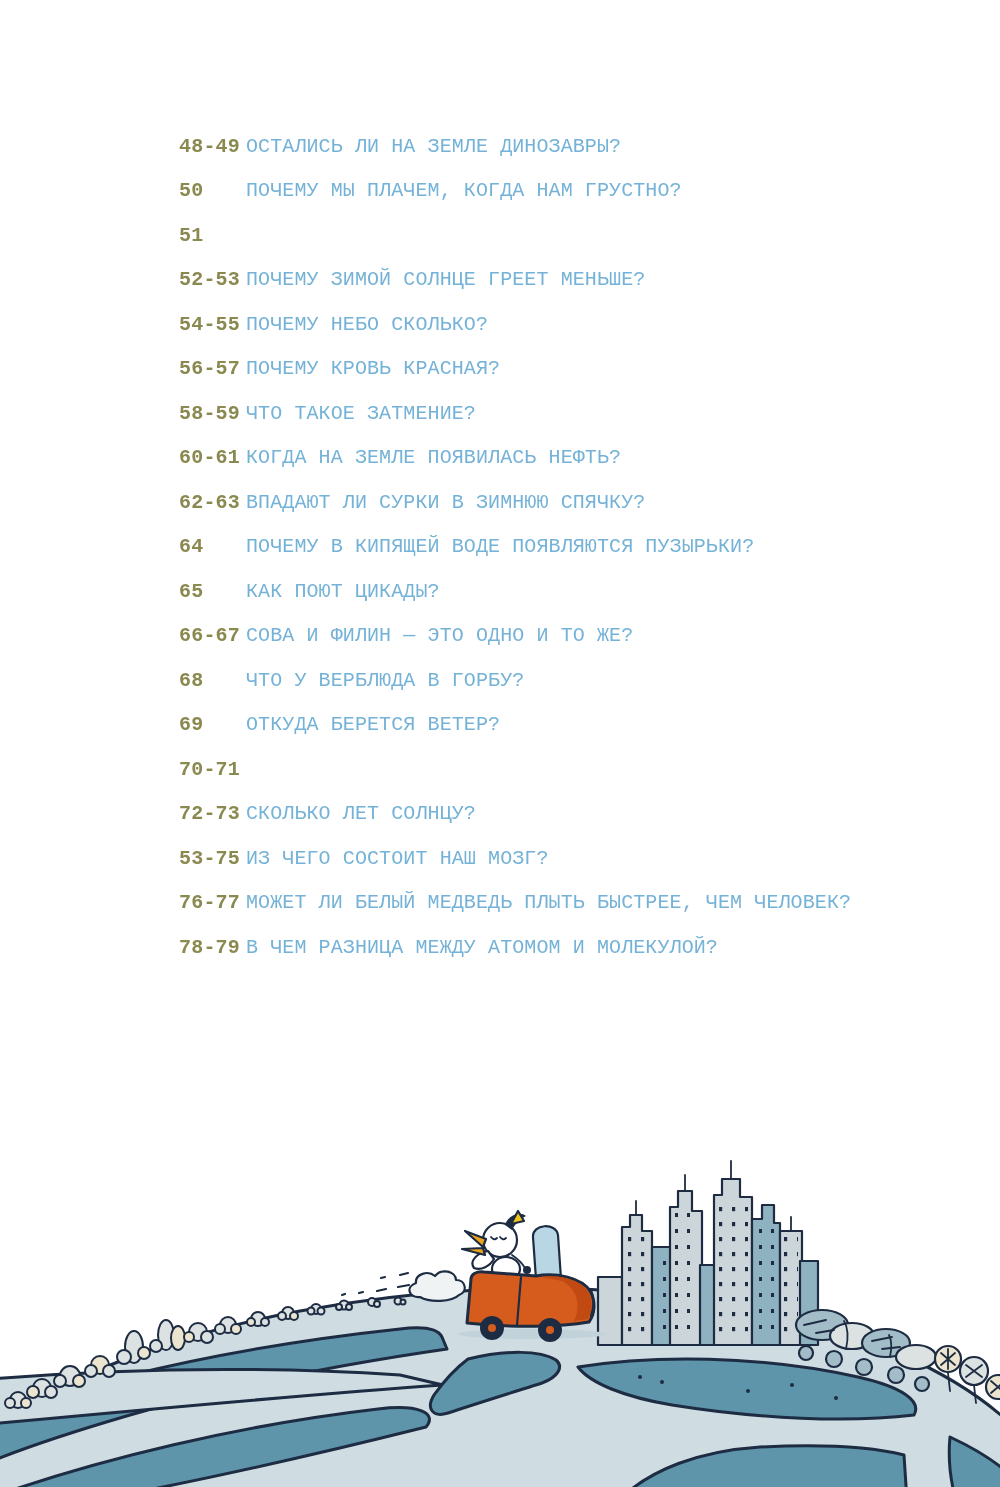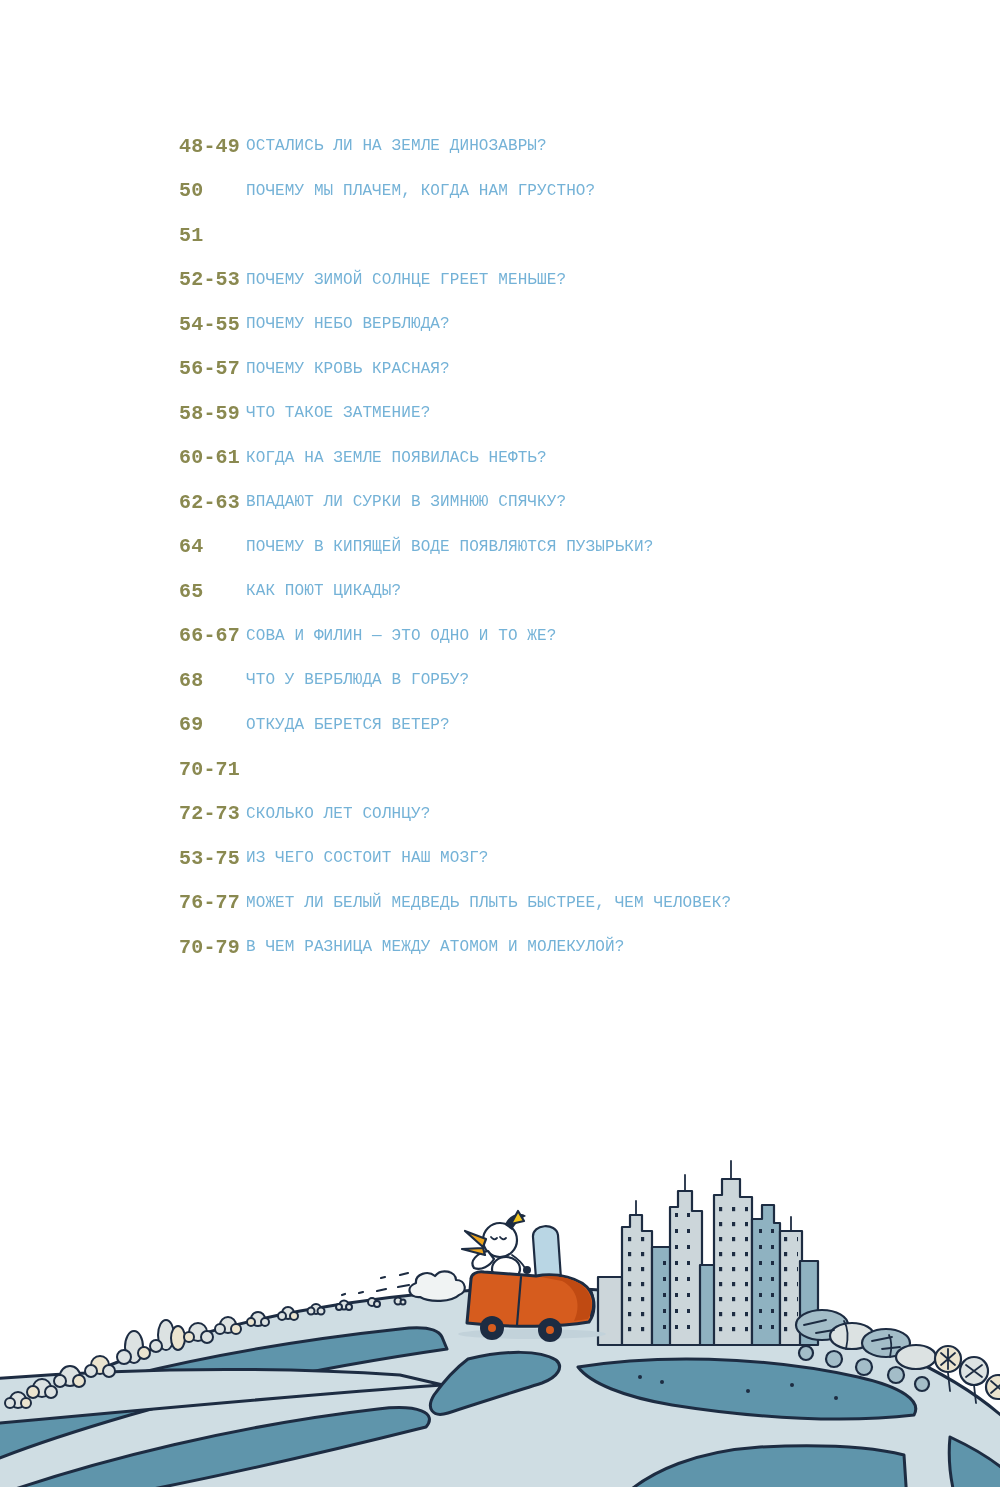--- a/index.html
+++ b/index.html
@@ -1,21 +1,21 @@
 <!DOCTYPE html>
 <html style="--number: #8a8950; --title: #74b2d7; --outline: #1d2c42; --field: #5f95ab; --road: #cfdde3; --building-light: #ccd6da; --building-blue: #8fb2c1; --foliage: #a3bdc8; --bush: #dce2e2; --cream: #ebe4cf; --car: #d65c1e; --car-shade: #c04a12; --windshield: #b9d6e4; --beak: #eda31c; --crown: #f2c51c; --smoke: #f0f3f3; --shadow: #c2d2da;"><head>
 <meta charset="utf-8">
 <style>
   html,body{margin:0;padding:0;background:#ffffff;}
   body{width:1000px;height:1487px;position:relative;font-family:"Liberation Sans",sans-serif;overflow:hidden;}
   .page{position:absolute;inset:0;background:#ffffff;}
   .toc{list-style:none;margin:16px;padding:0;position:absolute;top:108px;left:163px;width:810px;font-family:Liberation Mono, monospace;}
   .toc .row{height:44.5px;display:flex;align-items:center;}
   .toc .num{flex:0 0 67px;width:67px;font-weight:bold;font-size:20px;color:var(--number);letter-spacing:0.2px;}
-  .toc .title{font-size:16px;color:var(--title);letter-spacing:0.1px;white-space:nowrap;}
+  .toc .title{font-size:20px;color:var(--title);letter-spacing:0.1px;white-space:nowrap;}
   .scene{position:absolute;left:0;top:1127px;width:1000px;height:360px;}
   .o{stroke:var(--outline);stroke-width:3;stroke-linejoin:round;stroke-linecap:round;}
   .o2{stroke:var(--outline);stroke-width:2.2;stroke-linejoin:round;stroke-linecap:round;}
   .thin{stroke:var(--outline);stroke-width:1.8;fill:none;stroke-linecap:round;}
   .field{fill:var(--field);}
   .road{fill:var(--road);}
   .bl{fill:var(--building-light);}
   .bb{fill:var(--building-blue);}
   .fol{fill:var(--foliage);}
   .bush{fill:var(--bush);}
@@ -39,21 +39,21 @@
       </li>
     <li class="row">
         <span class="num">51</span>
       </li>
     <li class="row">
         <span class="num">52-53</span>
         <span class="title">ПОЧЕМУ ЗИМОЙ СОЛНЦЕ ГРЕЕТ МЕНЬШЕ?</span>
       </li>
     <li class="row">
         <span class="num">54-55</span>
-        <span class="title">ПОЧЕМУ НЕБО ВЕРБЛЮДА?</span>
+        <span class="title">ПОЧЕМУ НЕБО СКОЛЬКО?</span>
       </li>
     <li class="row">
         <span class="num">56-57</span>
         <span class="title">ПОЧЕМУ КРОВЬ КРАСНАЯ?</span>
       </li>
     <li class="row">
         <span class="num">58-59</span>
         <span class="title">ЧТО ТАКОЕ ЗАТМЕНИЕ?</span>
       </li>
     <li class="row">
@@ -93,21 +93,21 @@
       </li>
     <li class="row">
         <span class="num">53-75</span>
         <span class="title">ИЗ ЧЕГО СОСТОИТ НАШ МОЗГ?</span>
       </li>
     <li class="row">
         <span class="num">76-77</span>
         <span class="title">МОЖЕТ ЛИ БЕЛЫЙ МЕДВЕДЬ ПЛЫТЬ БЫСТРЕЕ, ЧЕМ ЧЕЛОВЕК?</span>
       </li>
     <li class="row">
-        <span class="num">70-79</span>
+        <span class="num">78-79</span>
         <span class="title">В ЧЕМ РАЗНИЦА МЕЖДУ АТОМОМ И МОЛЕКУЛОЙ?</span>
       </li>
   </ol>
 
   <svg class="scene" viewBox="0 0 1000 360" xmlns="http://www.w3.org/2000/svg">
     <defs>
       <pattern id="winL" width="13" height="15" patternUnits="userSpaceOnUse">
         <rect x="4" y="5" width="3.2" height="4.2" fill="#1d2c42"></rect>
       </pattern>
       <pattern id="winB" width="12" height="16" patternUnits="userSpaceOnUse">

